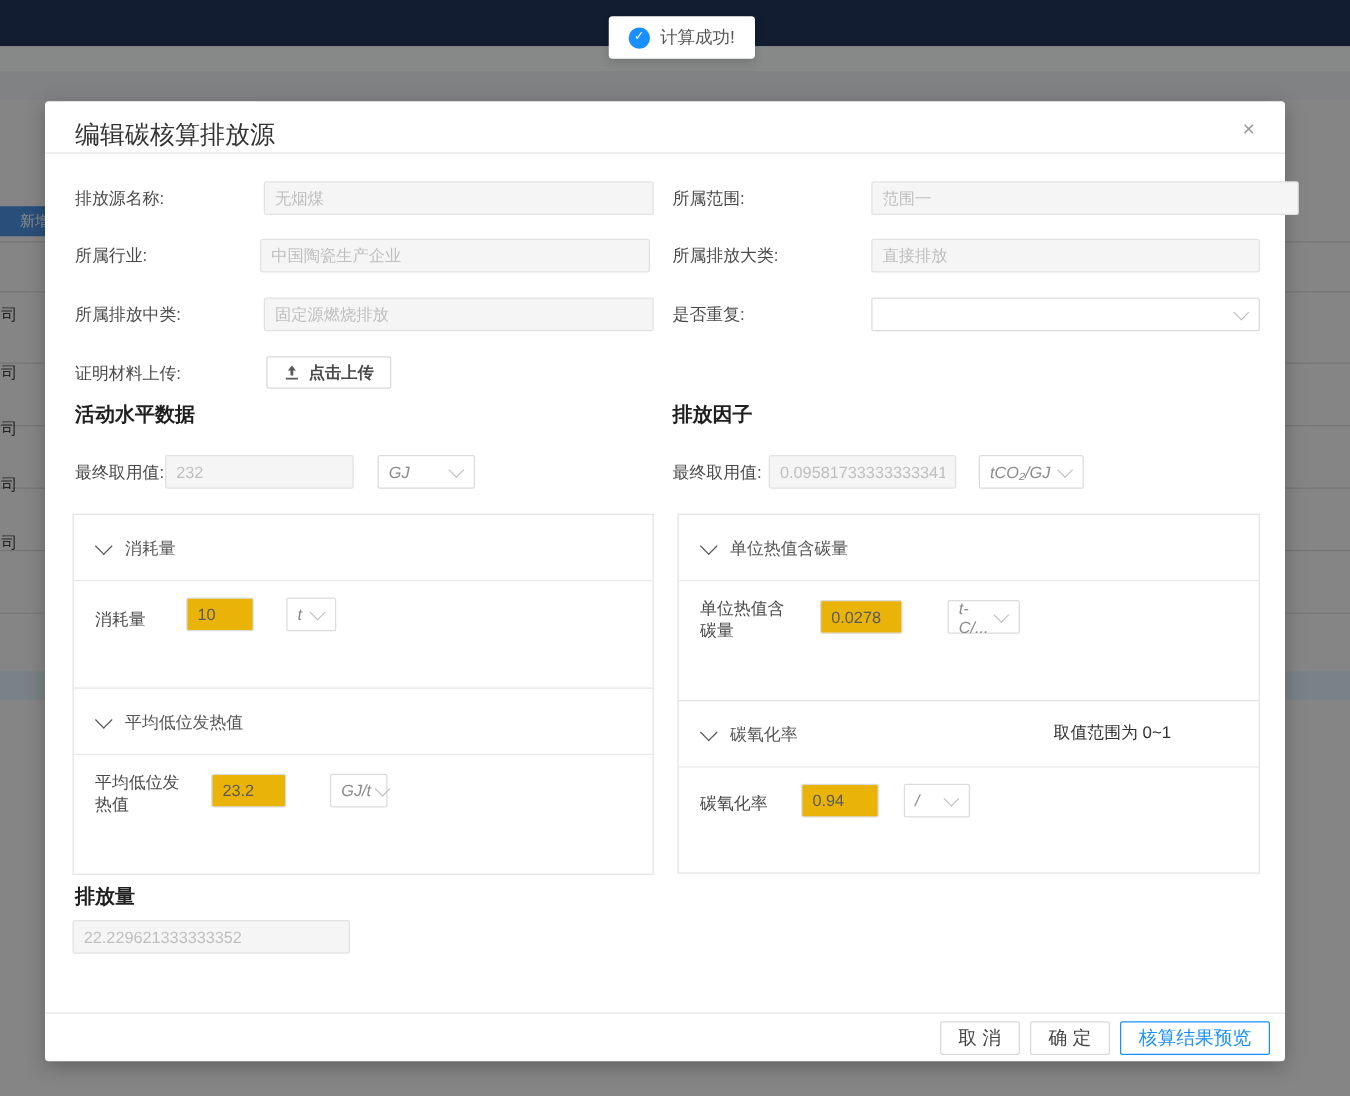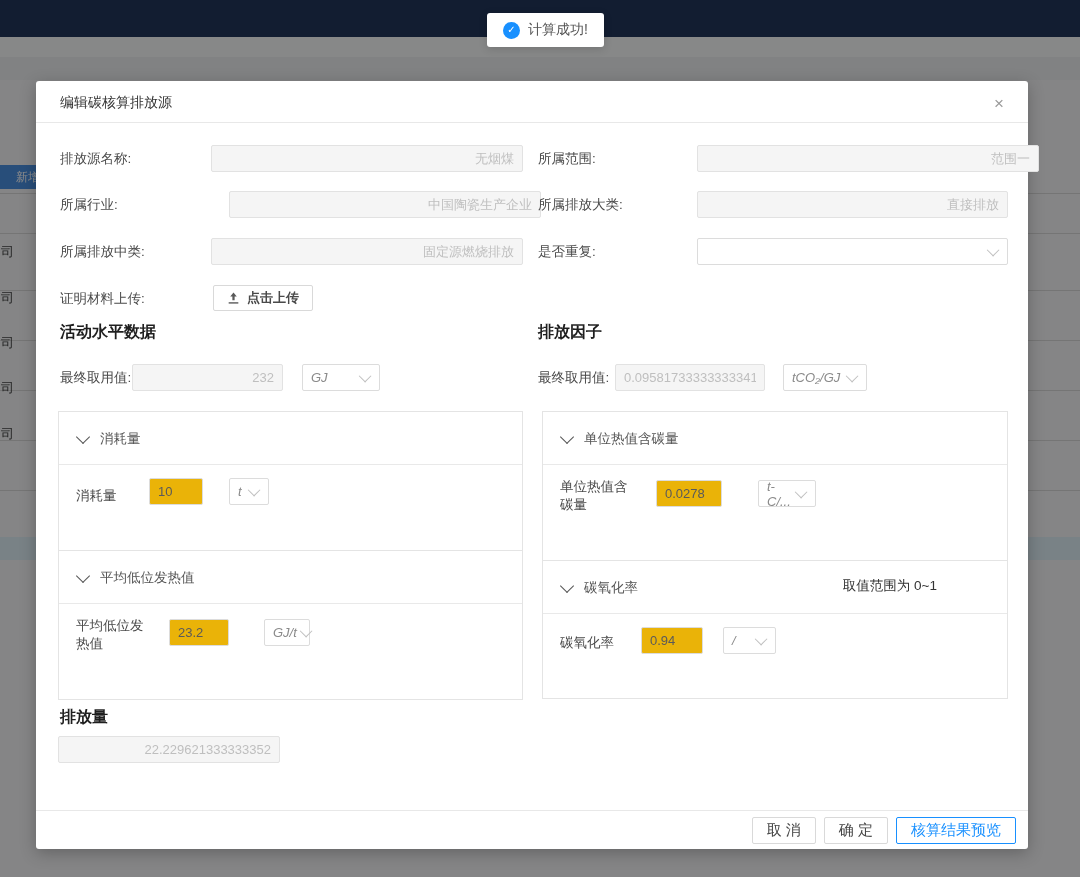--- a/index.html
+++ b/index.html
@@ -32,29 +32,29 @@
   .check-circle{
     width:17px;height:17px;border-radius:50%;background:#1890ff;color:#fff;
     display:flex;align-items:center;justify-content:center;font-size:10px;line-height:1;
   }
   
   .modal{
     position:absolute;left:36px;top:81px;width:992px;height:768px;background:#fff;
     z-index:20;border-radius:3px;box-shadow:0 4px 16px rgba(0,0,0,.25);
   }
   .m-header{position:absolute;left:0;top:0;width:100%;height:42px;border-bottom:1px solid #e8e8e8;box-sizing:border-box;}
-  .m-title{position:absolute;left:24px;top:13px;font-size:14px;color:#333;font-weight:500;}
+  .m-title{position:absolute;left:24px;top:13px;font-size:20px;color:#333;font-weight:500;}
   .m-close{position:absolute;right:20px;top:10px;font-size:17px;color:#9b9b9b;cursor:pointer;line-height:1;padding:4px;}
   .lbl{position:absolute;font-size:13.5px;color:#4a4a4a;}
   .inp{
     position:absolute;height:27px;box-sizing:border-box;border:1px solid #dcdcdc;border-radius:2px;
     background:#eab308;font-size:13px;color:#5a5a5a;padding:0 8px;outline:none;
     font-family:"Liberation Sans","DejaVu Sans",sans-serif;
   }
-  .inp:disabled{background:#f5f5f5;color:#bfbfbf;border-color:#e2e2e2;text-align:right;}
+  .inp:disabled{background:#f5f5f5;color:#bfbfbf;border-color:#e2e2e2;}
   .sel{
     position:absolute;height:27px;box-sizing:border-box;border:1px solid #dcdcdc;border-radius:2px;
     background:#fff;font-size:13px;color:#8a8a8a;display:flex;align-items:center;
     padding:0 8px;justify-content:space-between;cursor:pointer;font-style:italic;
   }
   .chev{
     width:8px;height:8px;border-left:1.2px solid #bfbfbf;border-bottom:1.2px solid #bfbfbf;
     transform:rotate(-45deg) translateY(-2px);flex:0 0 auto;margin-left:6px;
   }
   .upload-btn{
@@ -125,21 +125,21 @@
     <span class="m-title">编辑碳核算排放源</span>
     <span class="m-close">×</span>
   </div>
 
   <span class="lbl" style="left:24px;top:69px">排放源名称:</span>
   <input class="inp" style="left: 175px; top: 64px; width: 312px;" disabled="" value="无烟煤">
   <span class="lbl" style="left:502px;top:69px">所属范围:</span>
   <input class="inp" style="left: 661px; top: 64px; width: 342px;" disabled="" value="范围一">
 
   <span class="lbl" style="left:24px;top:115px">所属行业:</span>
-  <input class="inp" style="left: 193px; top: 110px; width: 312px;" disabled="" value="中国陶瓷生产企业">
+  <input class="inp" style="left: 172px; top: 110px; width: 312px;" disabled="" value="中国陶瓷生产企业">
   <span class="lbl" style="left:502px;top:115px">所属排放大类:</span>
   <input class="inp" style="left: 661px; top: 110px; width: 311px;" disabled="" value="直接排放">
 
   <span class="lbl" style="left:24px;top:162px">所属排放中类:</span>
   <input class="inp" style="left: 175px; top: 157px; width: 312px;" disabled="" value="固定源燃烧排放">
   <span class="lbl" style="left:502px;top:162px">是否重复:</span>
   <div class="sel" style="left:661px;top:157px;width:311px">
     <span></span>
     <span class="chev"></span>
   </div>

